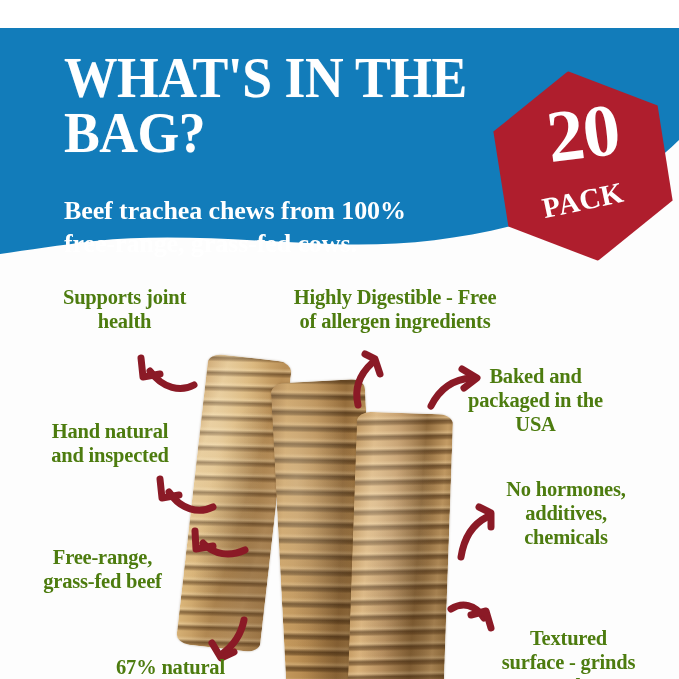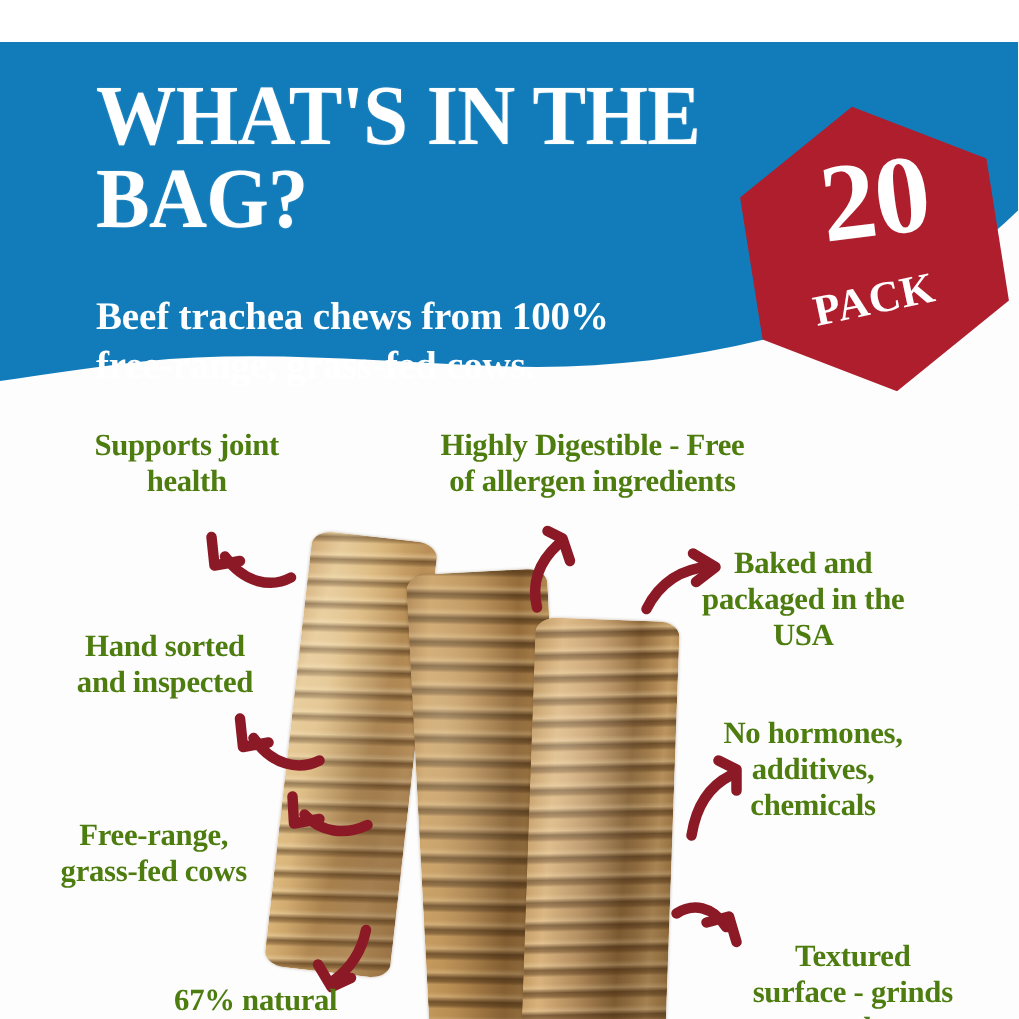--- a/index.html
+++ b/index.html
@@ -318,33 +318,33 @@
     <div>of allergen ingredients</div>
   </div>
 
   <div class="feat center" style="left:428px; top:337px; width:215px;">
     <div>Baked and</div>
     <div>packaged in the</div>
     <div>USA</div>
   </div>
 
   <div class="feat center" style="left:10px; top:392px; width:200px;">
-    <div>Hand sorted</div>
+    <div>Hand natural</div>
     <div>and inspected</div>
   </div>
 
-  <div class="feat center" style="left:442px; top:450px; width:200px;">
+  <div class="feat center" style="left:466px; top:450px; width:200px;">
     <div>No hormones,</div>
     <div>additives,</div>
     <div>chemicals</div>
   </div>
 
   <div class="feat center" style="left:10px; top:518px; width:185px;">
     <div>Free-range,</div>
-    <div>grass-fed cows</div>
+    <div>grass-fed beef</div>
   </div>
 
   <div class="feat center" style="left:466px; top:599px; width:205px;">
     <div>Textured</div>
     <div>surface - grinds</div>
     <div>away plaque</div>
   </div>
 
   <div class="feat center" style="left:78px; top:628px; width:185px;">
     <div>67% natural</div>

